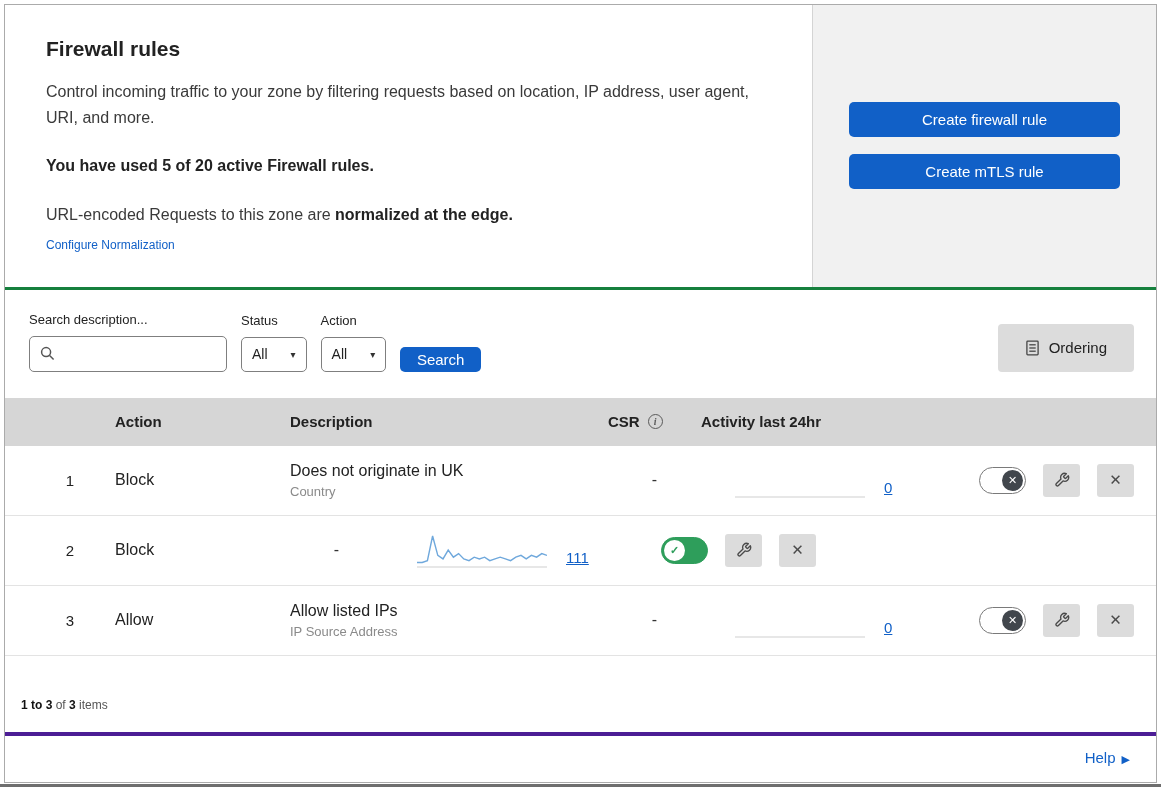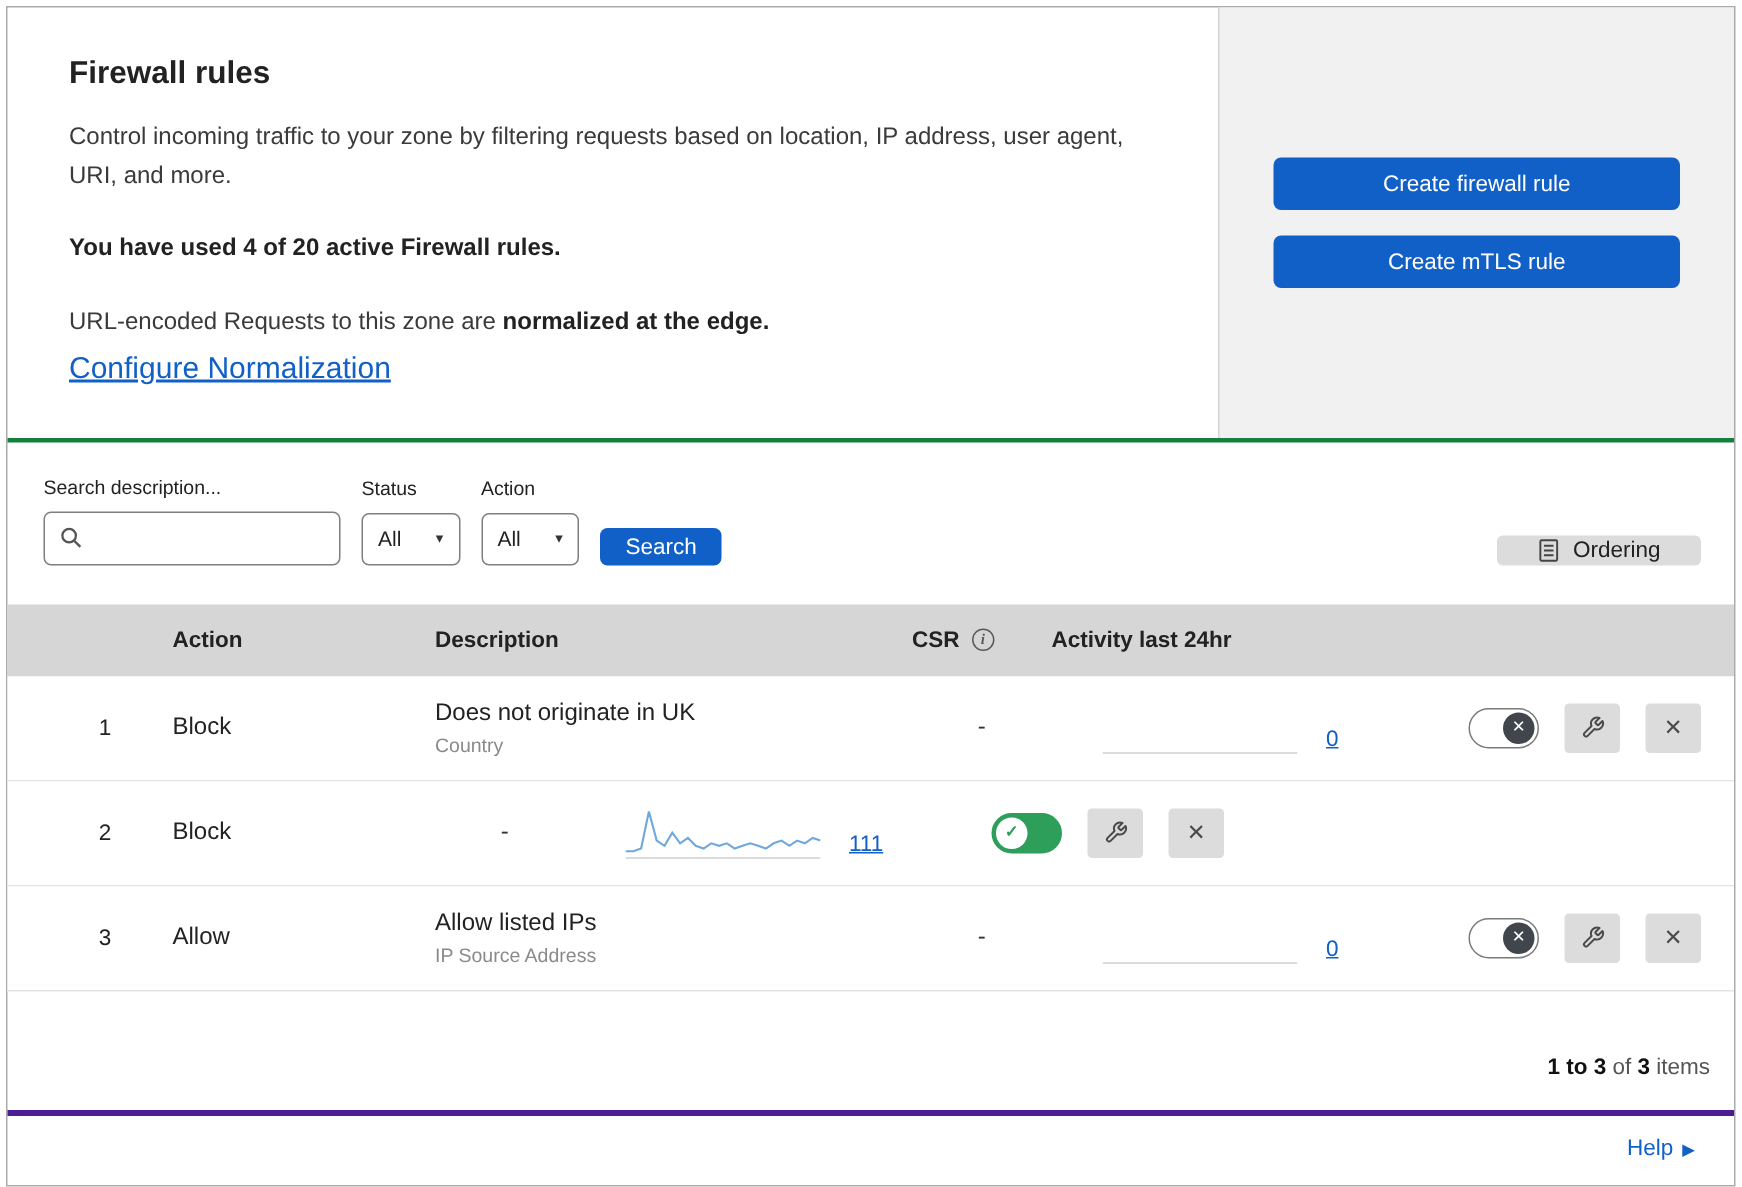--- a/index.html
+++ b/index.html
@@ -19,21 +19,21 @@
   .bottom-edge { width: 1161px; height: 3px; background: #6e6e6e; margin-top: 1px; }
 
   
   .top { display: flex; border-bottom: 3px solid #15803d; }
   .top-left { flex: 1; padding: 32px 40px 34px 41px; }
   .page-title { font-size: 21px; font-weight: 600; margin: 0 0 18px 0; color: #222; }
   .desc { font-size: 16px; color: #3a3a3a; line-height: 1.62; max-width: 745px; margin: 0 0 26px 0; }
   .usage { font-size: 16px; font-weight: 700; color: #222; margin: 0 0 28px 0; }
   .norm { font-size: 16px; color: #3a3a3a; margin: 0 0 8px 0; line-height: 1.5; }
   .norm b { color: #222; }
-  .norm-link { display: inline-block; color: var(--accent); text-decoration: underline; font-size: 20px; cursor: pointer; }
+  .norm-link { display: inline-block; color: var(--accent); font-size: 12px; cursor: pointer; }
   .top-right {
     width: 344px; background: #f1f1f1; border-left: 1px solid #d4d4d4;
     display: flex; flex-direction: column; justify-content: center; align-items: center;
     gap: 17px; padding: 0 18px;
   }
   .btn-primary {
     background: var(--accent); color: #fff; border: none; border-radius: 5px;
     font-size: 15px; font-family: inherit; cursor: pointer;
   }
   .top-right .btn-primary { width: 271px; height: 35px; }
@@ -48,21 +48,21 @@
   }
   .search-box input { border: none; outline: none; flex: 1; min-width: 0; font-size: 14px; font-family: inherit; background: transparent; }
   .select {
     height: 35px; background: #fff; border: 1px solid #7f7f7f; border-radius: 5px;
     font-size: 14px; color: #222; padding: 0 10px; display: flex; align-items: center; gap: 23px;
     cursor: pointer; font-family: inherit;
   }
   .caret { font-size: 10px; color: #333; }
   .btn-search { width: 81px; height: 25px; }
   .btn-ordering {
-    margin-left: auto; height: 20px; background: #dcdcdc; border: none; border-radius: 4px;
+    margin-left: auto; height: 48px; background: #dcdcdc; border: none; border-radius: 4px;
     font-size: 15px; color: #222; padding: 0 27px; display: flex; align-items: center; gap: 9px;
     cursor: pointer; font-family: inherit;
   }
 
   
   .thead {
     display: flex; align-items: center; background: #d6d6d6; height: 48px;
     font-size: 15px; font-weight: 600; color: #222;
   }
   .col-num { width: 110px; padding-left: 20px; text-align: center; flex: none; font-size: 15px; }
@@ -108,36 +108,36 @@
   .toggle.on .knob { right: auto; left: 2px; background: #fff; color: var(--green); font-weight: 700; }
   .toggle.on .k-on { display: inline; }
 
   .icon-btn {
     width: 37px; height: 33px; background: #dcdcdc; border: none; border-radius: 3px;
     display: flex; align-items: center; justify-content: center; cursor: pointer;
     color: #4a4a4a; font-size: 15px; font-family: inherit; flex: none;
   }
 
   
-  .table-footer { padding: 42px 16px 20px 16px; font-size: 15px; color: #555; text-align: right; }
+  .table-footer { padding: 42px 16px 20px 16px; font-size: 12px; color: #555; }
   .table-footer b { color: #111; }
   .help-row { border-top: 4px solid #4c1d95; padding: 13px 26px 15px 24px; text-align: right; }
   .help-link { color: var(--accent); font-size: 15px; text-decoration: none; cursor: pointer; }
   .help-arrow { font-size: 11px; margin-left: 6px; }
 </style>
 </head>
 <body>
 
 <div class="page">
 
   <div class="top">
     <div class="top-left">
       <h1 class="page-title">Firewall rules</h1>
       <p class="desc">Control incoming traffic to your zone by filtering requests based on location, IP address, user agent, URI, and more.</p>
-      <p class="usage">You have used 4 of 20 active Firewall rules.</p>
+      <p class="usage">You have used 5 of 20 active Firewall rules.</p>
       <p class="norm"><span>URL-encoded Requests to this zone are </span><b>normalized at the edge.</b></p>
       <a class="norm-link">Configure Normalization</a>
     </div>
     <div class="top-right">
       <button class="btn-primary">Create firewall rule</button>
       <button class="btn-primary">Create mTLS rule</button>
     </div>
   </div>
 
   <div class="toolbar">

